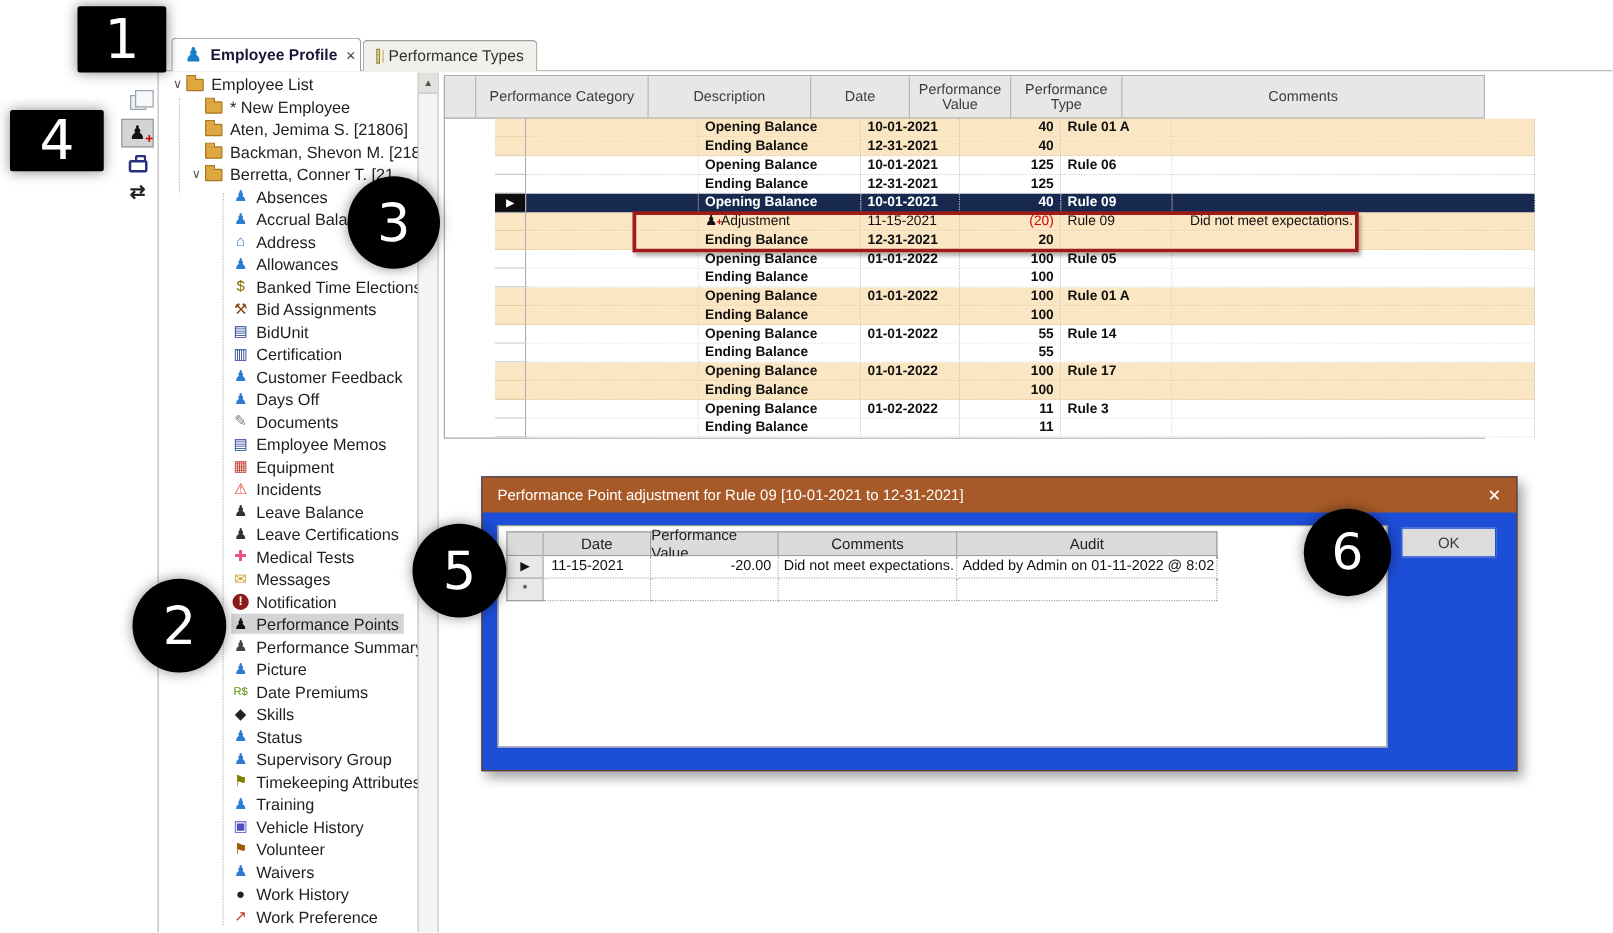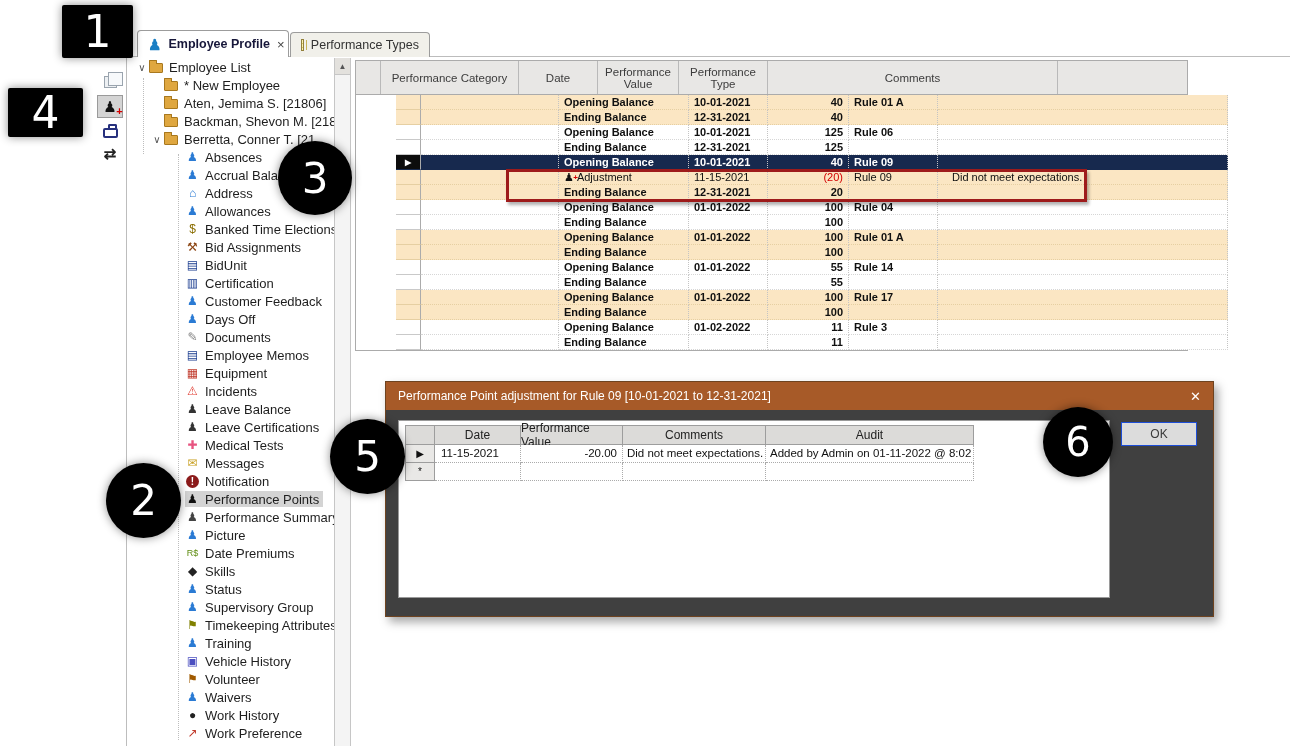--- a/index.html
+++ b/index.html
@@ -86,21 +86,21 @@
   .cw0{width:25px} .cw1{width:138px} .cw2{width:130px} .cw3{width:79px} .cw4{width:81px} .cw5{width:89px} .cw6{width:290px}
   .gc.al{padding-left:5px} .gc.ar{text-align:right;padding-right:5px} .gc.com{padding-left:14px}
   .gc .neg { color:#D40000; }
   .adj-ic { display:inline-block; position:relative; color:#111; font-size:11px; margin-right:3px; }
   .adj-ic::after { content:'+'; position:absolute; right:-4px; bottom:-1px; color:#D40000; font-size:8px; font-weight:bold; }
 
   .redbox { position:absolute; left:506px; top:169px; width:581px; height:33px;
             border:3px solid #9E1B1B; box-shadow:2px 3px 3px rgba(0,0,0,0.3); z-index:5; }
 
   
-  .dialog { position:absolute; left:385px; top:381px; width:829px; height:236px; background:#404040;
+  .dialog { position:absolute; left:385px; top:381px; width:829px; height:236px; background:#1d4ed8;
             border:1px solid #6E4320; box-shadow:4px 5px 9px rgba(0,0,0,0.35); z-index:10; }
   .dlg-title { height:28px; background:#A75A28; color:#fff; font-size:12px; display:flex;
                align-items:center; padding:0 12px; }
   .dlg-close { margin-left:auto; font-size:13px; }
   .dlg-panel { position:absolute; left:12px; top:38px; width:712px; height:178px; background:#fff;
                border:1px solid #9A9A9A; }
   .dlg-table { position:absolute; left:6px; top:4px; }
   .dt-head { display:flex; height:20px; }
   .dh { background:#DCDBD9; border:1px solid #9D9D9D; border-left:none; font-size:12px; color:#222;
         display:flex; align-items:center; justify-content:center; flex:none; }
@@ -388,20 +388,21 @@
       </div>
   </div>
   <div class="tree-sb">
     <div class="up">▲</div>
   </div>
 
   <div class="grid">
     <div class="grid-header">
       <div class="gh cw0"></div>
     <div class="gh cw1">Performance Category</div>
+        <div class="gh cw2">Description</div>
         <div class="gh cw3">Date</div>
         <div class="gh cw4">Performance Value</div>
         <div class="gh cw5">Performance Type</div>
         <div class="gh cw6">Comments</div>
       </div>
     <div id="grid-body">
         <div class="gr tan">
           <div class="gc csel cw0"></div>
           <div class="gc cw1 al"></div>
           <div class="gc cw2 al"><span>Opening Balance</span></div>
@@ -463,21 +464,21 @@
           <div class="gc cw4 ar"><span>20</span></div>
           <div class="gc cw5 al"></div>
           <div class="gc cw6 com"></div>
         </div>
         <div class="gr white">
           <div class="gc csel cw0"></div>
           <div class="gc cw1 al"></div>
           <div class="gc cw2 al"><span>Opening Balance</span></div>
           <div class="gc cw3 al">01-01-2022</div>
           <div class="gc cw4 ar"><span>100</span></div>
-          <div class="gc cw5 al">Rule 04</div>
+          <div class="gc cw5 al">Rule 05</div>
           <div class="gc cw6 com"></div>
         </div>
         <div class="gr white">
           <div class="gc csel cw0"></div>
           <div class="gc cw1 al"></div>
           <div class="gc cw2 al"><span>Ending Balance</span></div>
           <div class="gc cw3 al"></div>
           <div class="gc cw4 ar"><span>100</span></div>
           <div class="gc cw5 al"></div>
           <div class="gc cw6 com"></div>

